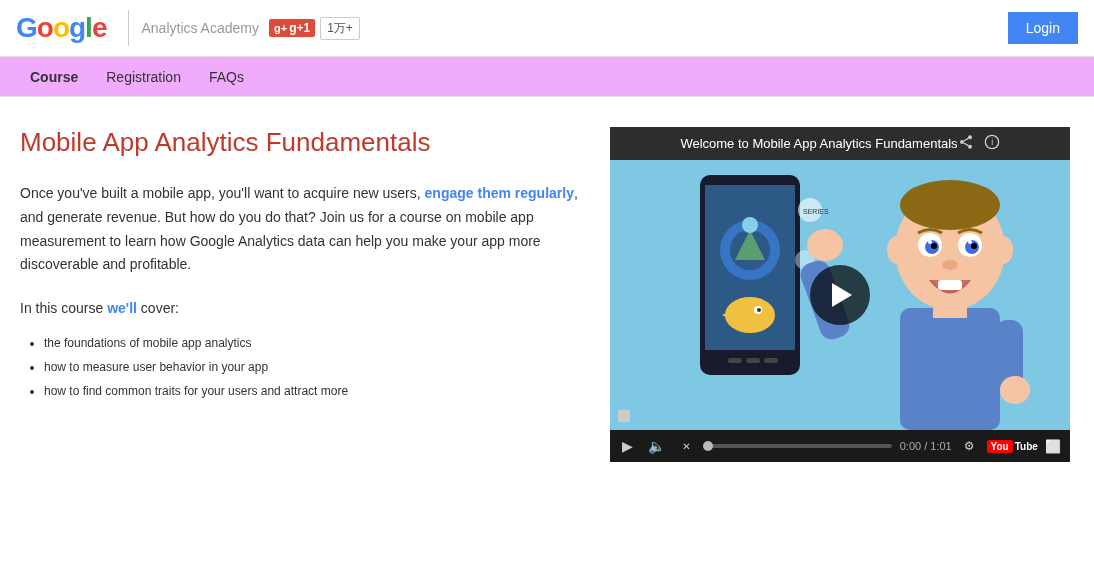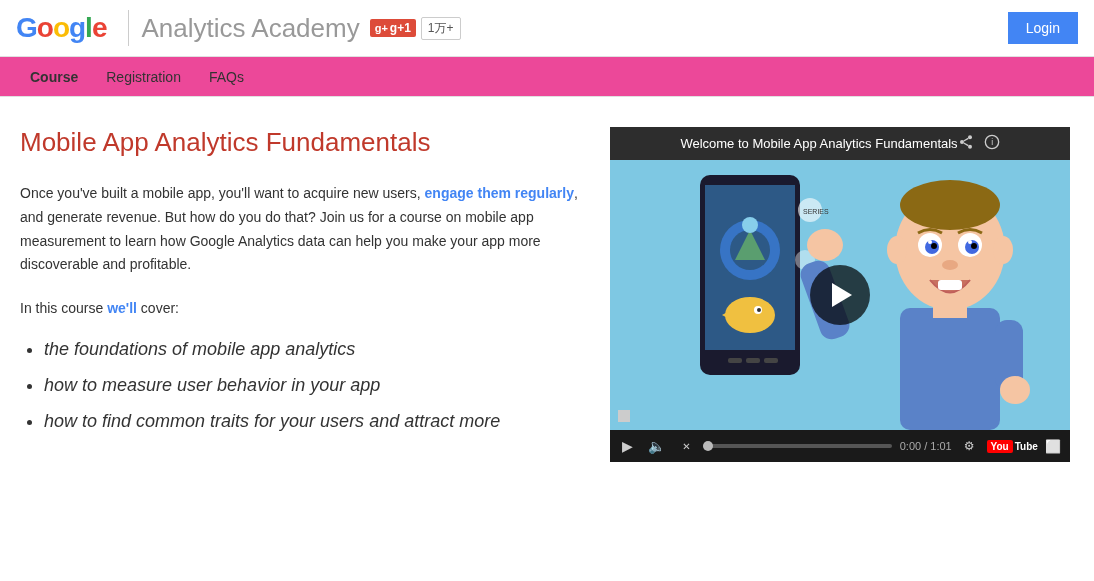--- a/index.html
+++ b/index.html
@@ -26,21 +26,21 @@
     .g-yellow { color: #FBBC05; }
     .g-green { color: #34A853; }
 
     #header-divider {
       width: 1px;
       height: 36px;
       background: #ccc;
       margin: 0 12px;
     }
     #header-title {
-      font-size: 26px;
+      font-size: 14px;
       color: #999;
       font-weight: normal;
       margin-right: 10px;
     }
     #gplus-badge {
       display: inline-flex;
       align-items: center;
       background: #dd4b39;
       color: #fff;
       font-size: 12px;
@@ -68,21 +68,21 @@
       color: #fff;
       border: none;
       padding: 8px 18px;
       font-size: 14px;
       border-radius: 0;
       cursor: pointer;
     }
 
     
     #navbar {
-      background: #ec4899;
+      background: #f0abfc;
       border-bottom: 1px solid #e0e0e0;
       padding: 0 16px;
       display: flex;
       align-items: center;
       height: 40px;
     }
     .nav-item {
       padding: 10px 14px;
       font-size: 14px;
       cursor: pointer;
@@ -125,23 +125,22 @@
     #course-intro {
       font-size: 14px;
       line-height: 1.7;
       margin-bottom: 10px;
     }
     #course-intro .highlight { color: #4285F4; }
 
     #bullet-list {
       list-style: disc;
       padding-left: 24px;
-      font-size: 18px;
+      font-size: 12px;
       line-height: 2;
-      font-style: italic;
     }
     #bullet-list li { color: #333; }
 
     
     #video-panel {
       width: 460px;
       flex-shrink: 0;
     }
 
     #video-container {

